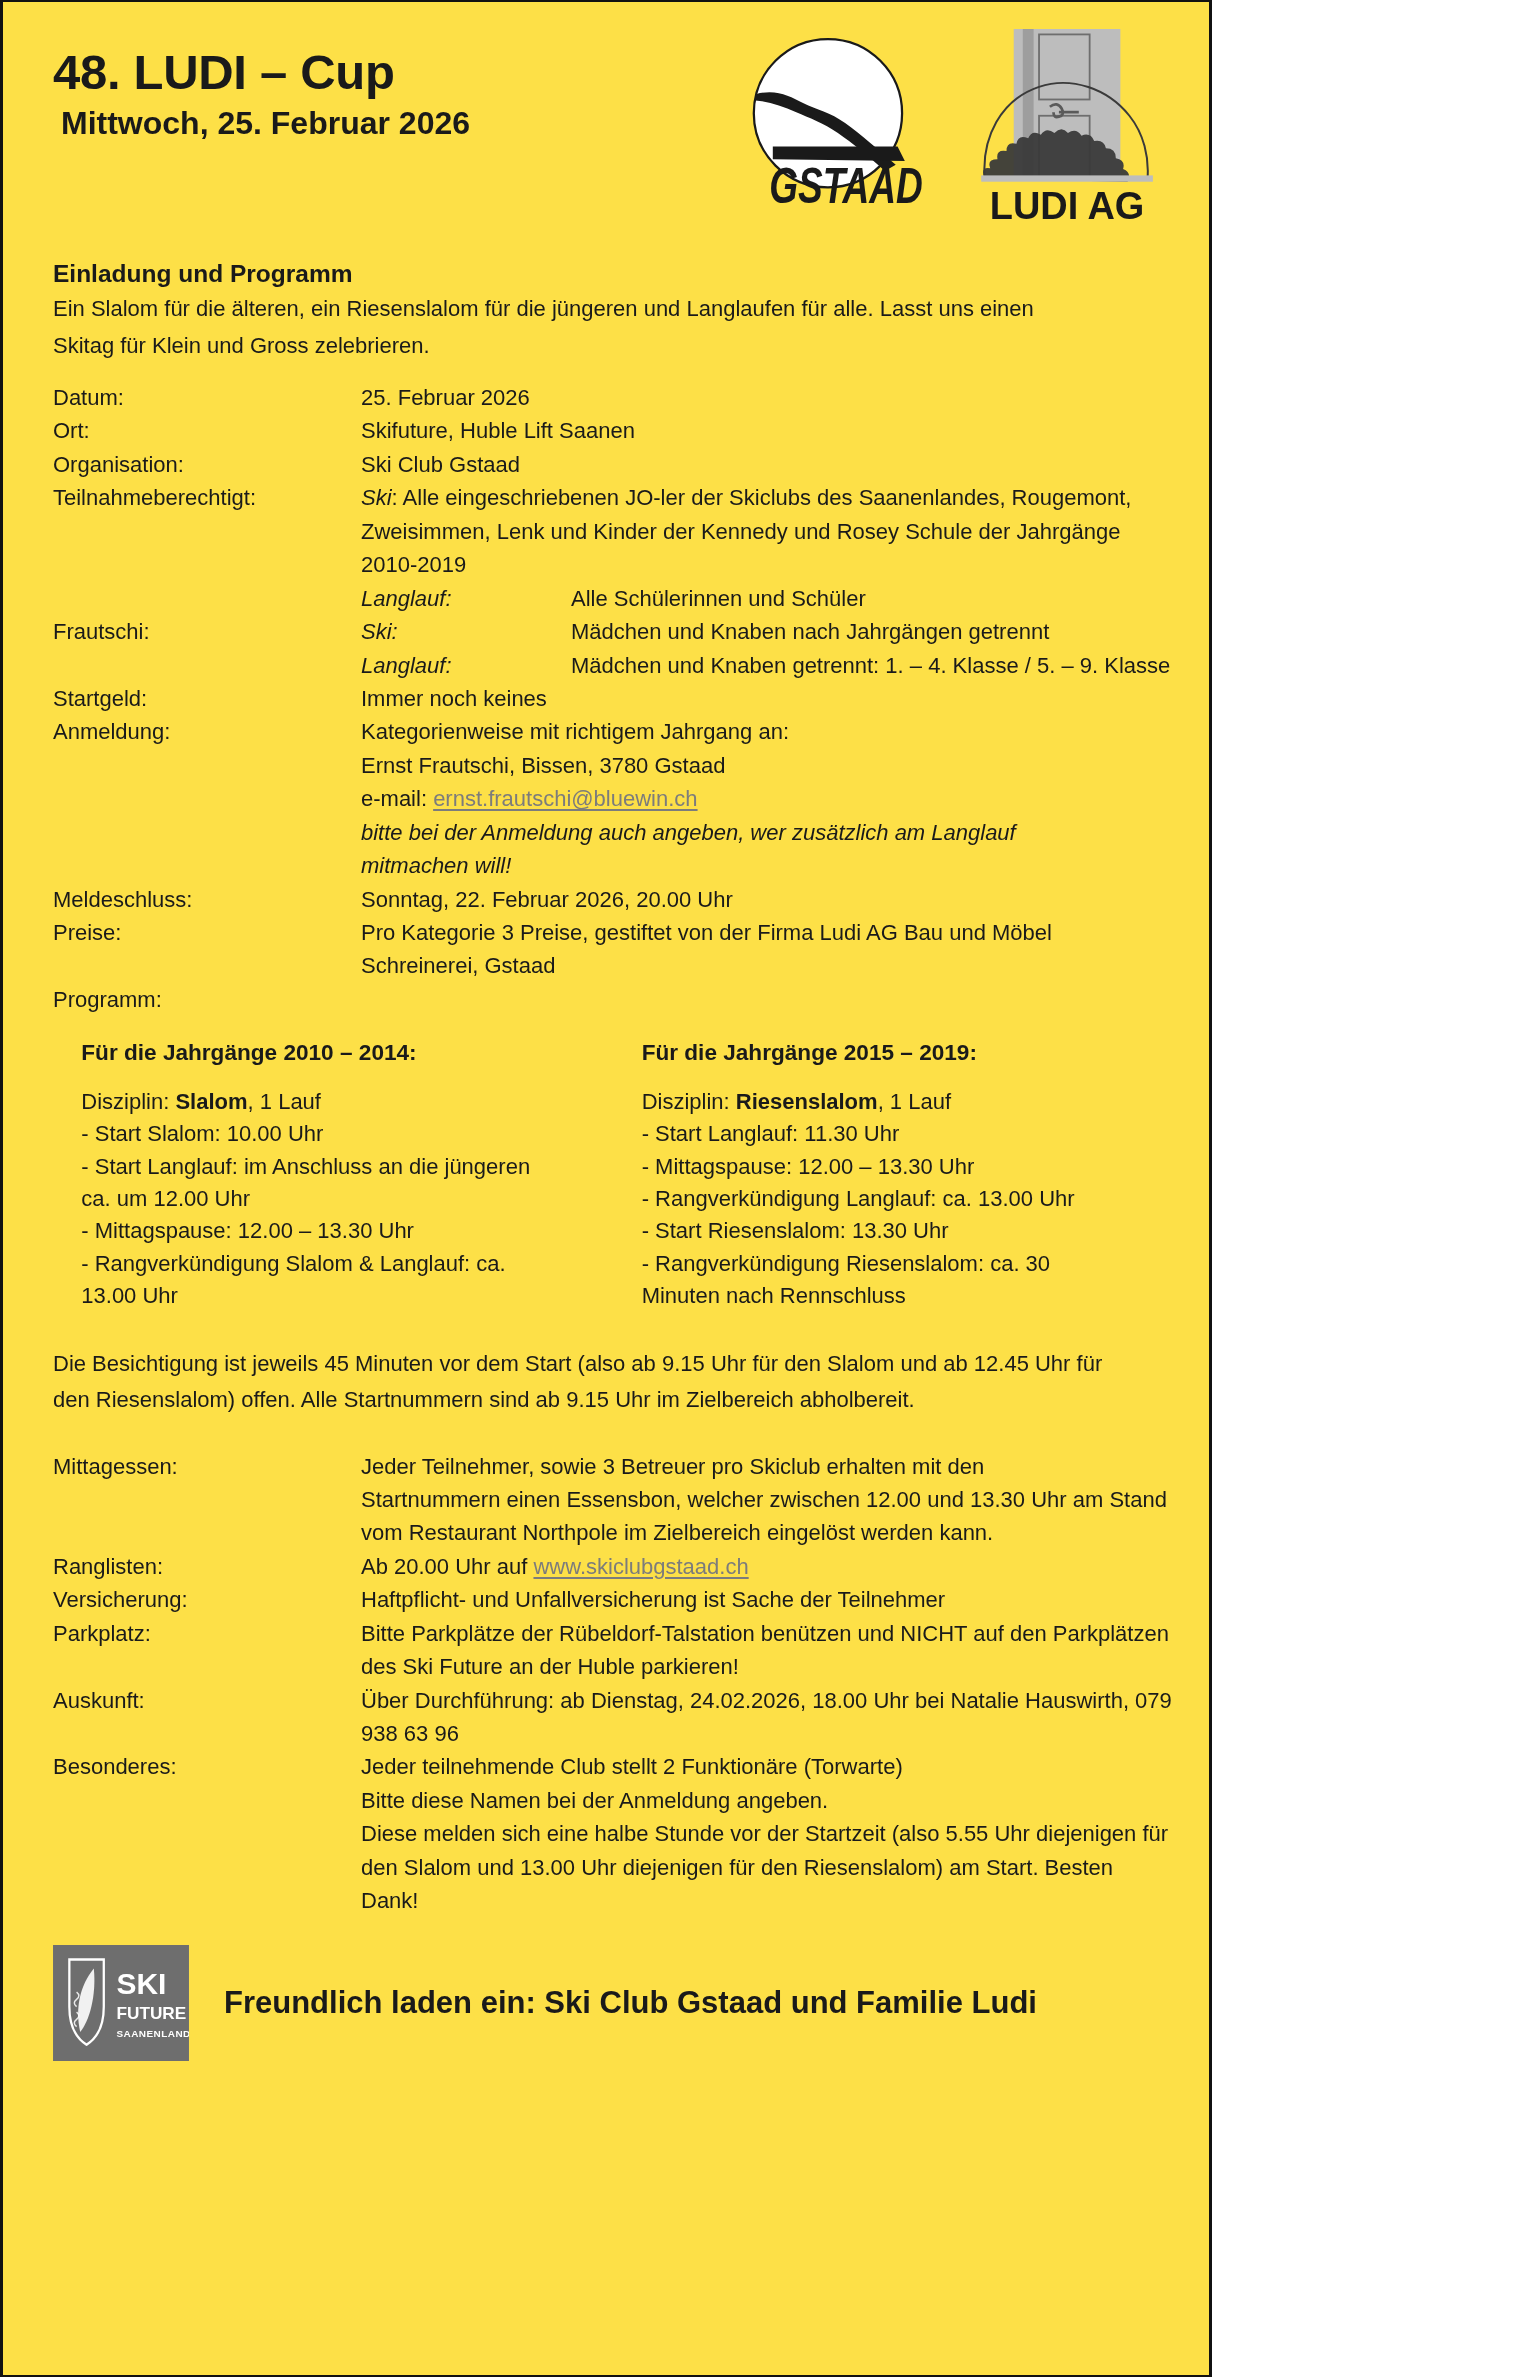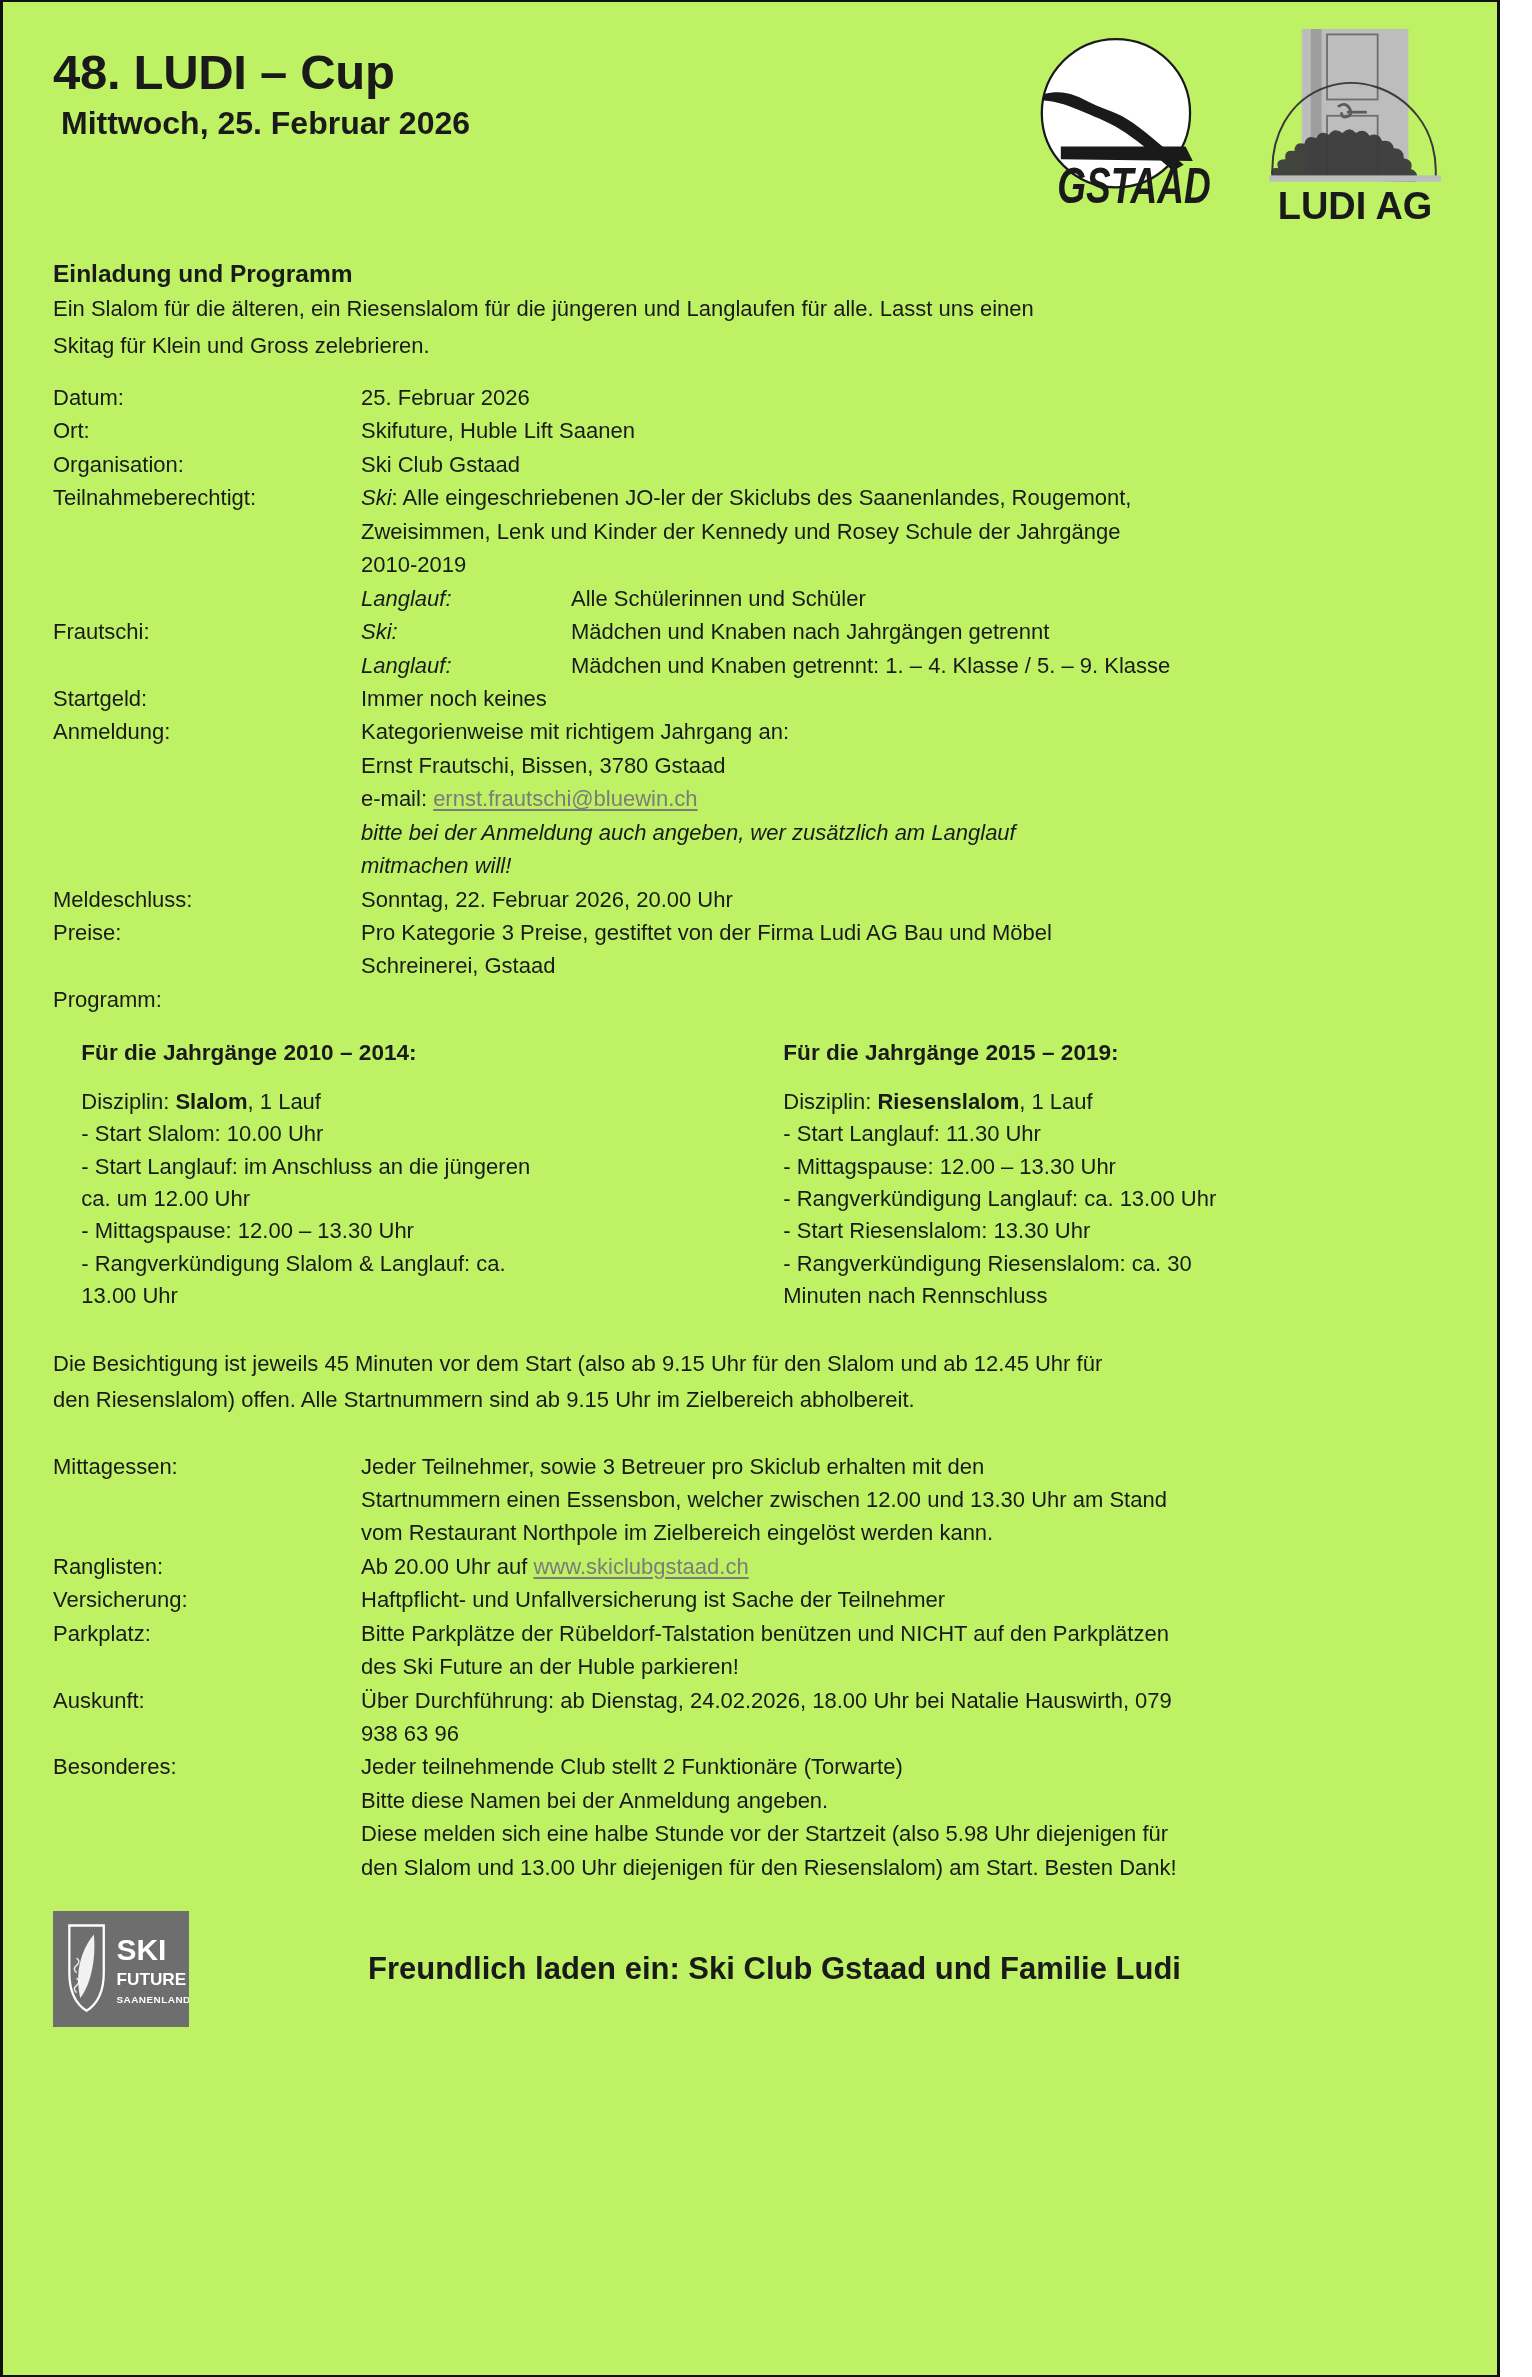--- a/index.html
+++ b/index.html
@@ -6,23 +6,23 @@
     margin: 0;
     padding: 0;
     background: #ffffff;
   }
   body {
     font-family: "Liberation Sans", sans-serif;
     color: #1a1a1a;
   }
   #page {
     position: relative;
-    width: 1500px;
+    width: 1212px;
     height: 2377px;
-    background: #bef264;
+    background: #fde047;
     box-sizing: border-box;
     border-top: 2.7px solid #111;
     border-bottom: 2.7px solid #111;
     overflow: hidden;
   }
   #page:before {
     content: "";
     position: absolute;
     left: 0; top: 0;
     width: 2.7px; height: 100%;
@@ -340,21 +340,21 @@
       <div class="label">Auskunft:</div>
       <div class="value">Über Durchführung: ab Dienstag, 24.02.2026, 18.00 Uhr bei Natalie Hauswirth, 079</div>
     </div>
     <div class="indent-val">938 63 96</div>
 
     <div class="row">
       <div class="label">Besonderes:</div>
       <div class="value">Jeder teilnehmende Club stellt 2 Funktionäre (Torwarte)</div>
     </div>
     <div class="indent-val">Bitte diese Namen bei der Anmeldung angeben.</div>
-    <div class="indent-val">Diese melden sich eine halbe Stunde vor der Startzeit (also 5.98 Uhr diejenigen für</div>
+    <div class="indent-val">Diese melden sich eine halbe Stunde vor der Startzeit (also 5.55 Uhr diejenigen für</div>
     <div class="indent-val">den Slalom und 13.00 Uhr diejenigen für den Riesenslalom) am Start. Besten Dank!</div>
   </div>
 
   <div class="footer">
     <svg class="logo-skifuture" viewBox="0 0 150 128">
       <rect x="0" y="0" width="150" height="128" fill="#6e6e6e"></rect>
       <path d="M18 16 h38 v52 q0 30 -19 42 q-19 -12 -19 -42 Z" fill="none" stroke="#ffffff" stroke-width="2.5"></path>
       <path d="M45 26 C30 44, 24 70, 30 96 C40 84, 48 56, 45 26 Z" fill="#ffffff" opacity="0.9"></path>
       <g stroke="#ffffff" stroke-width="1.6" fill="none" opacity="0.85">
         <path d="M26 52 q5 4 0 8 q-5 4 0 8"></path>

